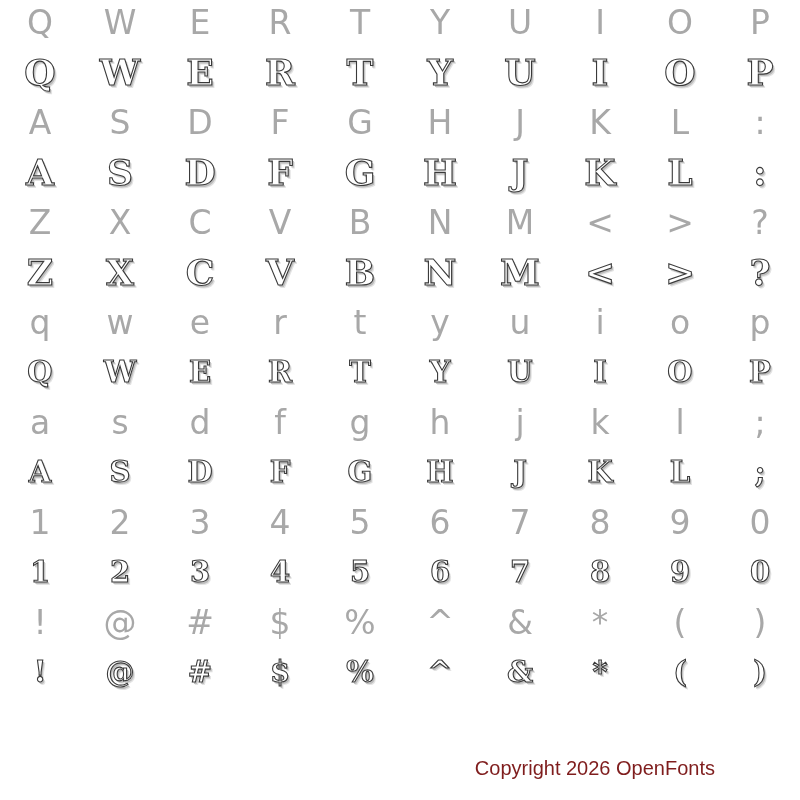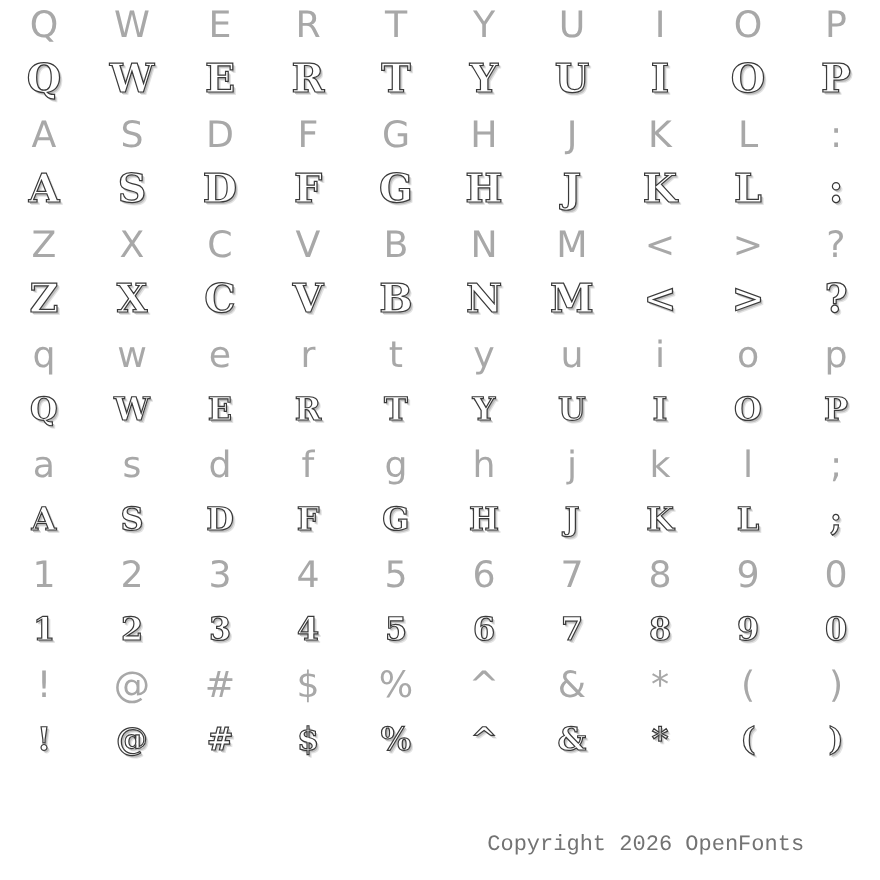--- a/index.html
+++ b/index.html
@@ -42,24 +42,24 @@
     font-weight: 700;
     color: #ffffff;
     -webkit-text-stroke: 1.1px #3a3a3a;
     text-shadow: 1.5px 1.5px 0 #bdbdbd, 2.5px 2.5px 0 #e3e3e3;
   }
   .glyph-row.specimen.large { font-size: 36px; }
   .glyph-row.specimen.small { font-size: 29px; }
   .copyright {
     position: absolute;
     top: 757px;
-    right: 69px;
-    font-family: Liberation Mono, monospace;
+    right: 85px;
+    font-family: Liberation Sans, sans-serif;
     font-size: 20px;
-    color: #737373;
+    color: #7f1d1d;
   }
 </style>
 </head>
 <body>
 
 <div class="sheet">
   <div id="glyph-rows">
       <div class="glyph-row reference large">
         <span class="glyph-cell">Q</span>
         <span class="glyph-cell">W</span>

